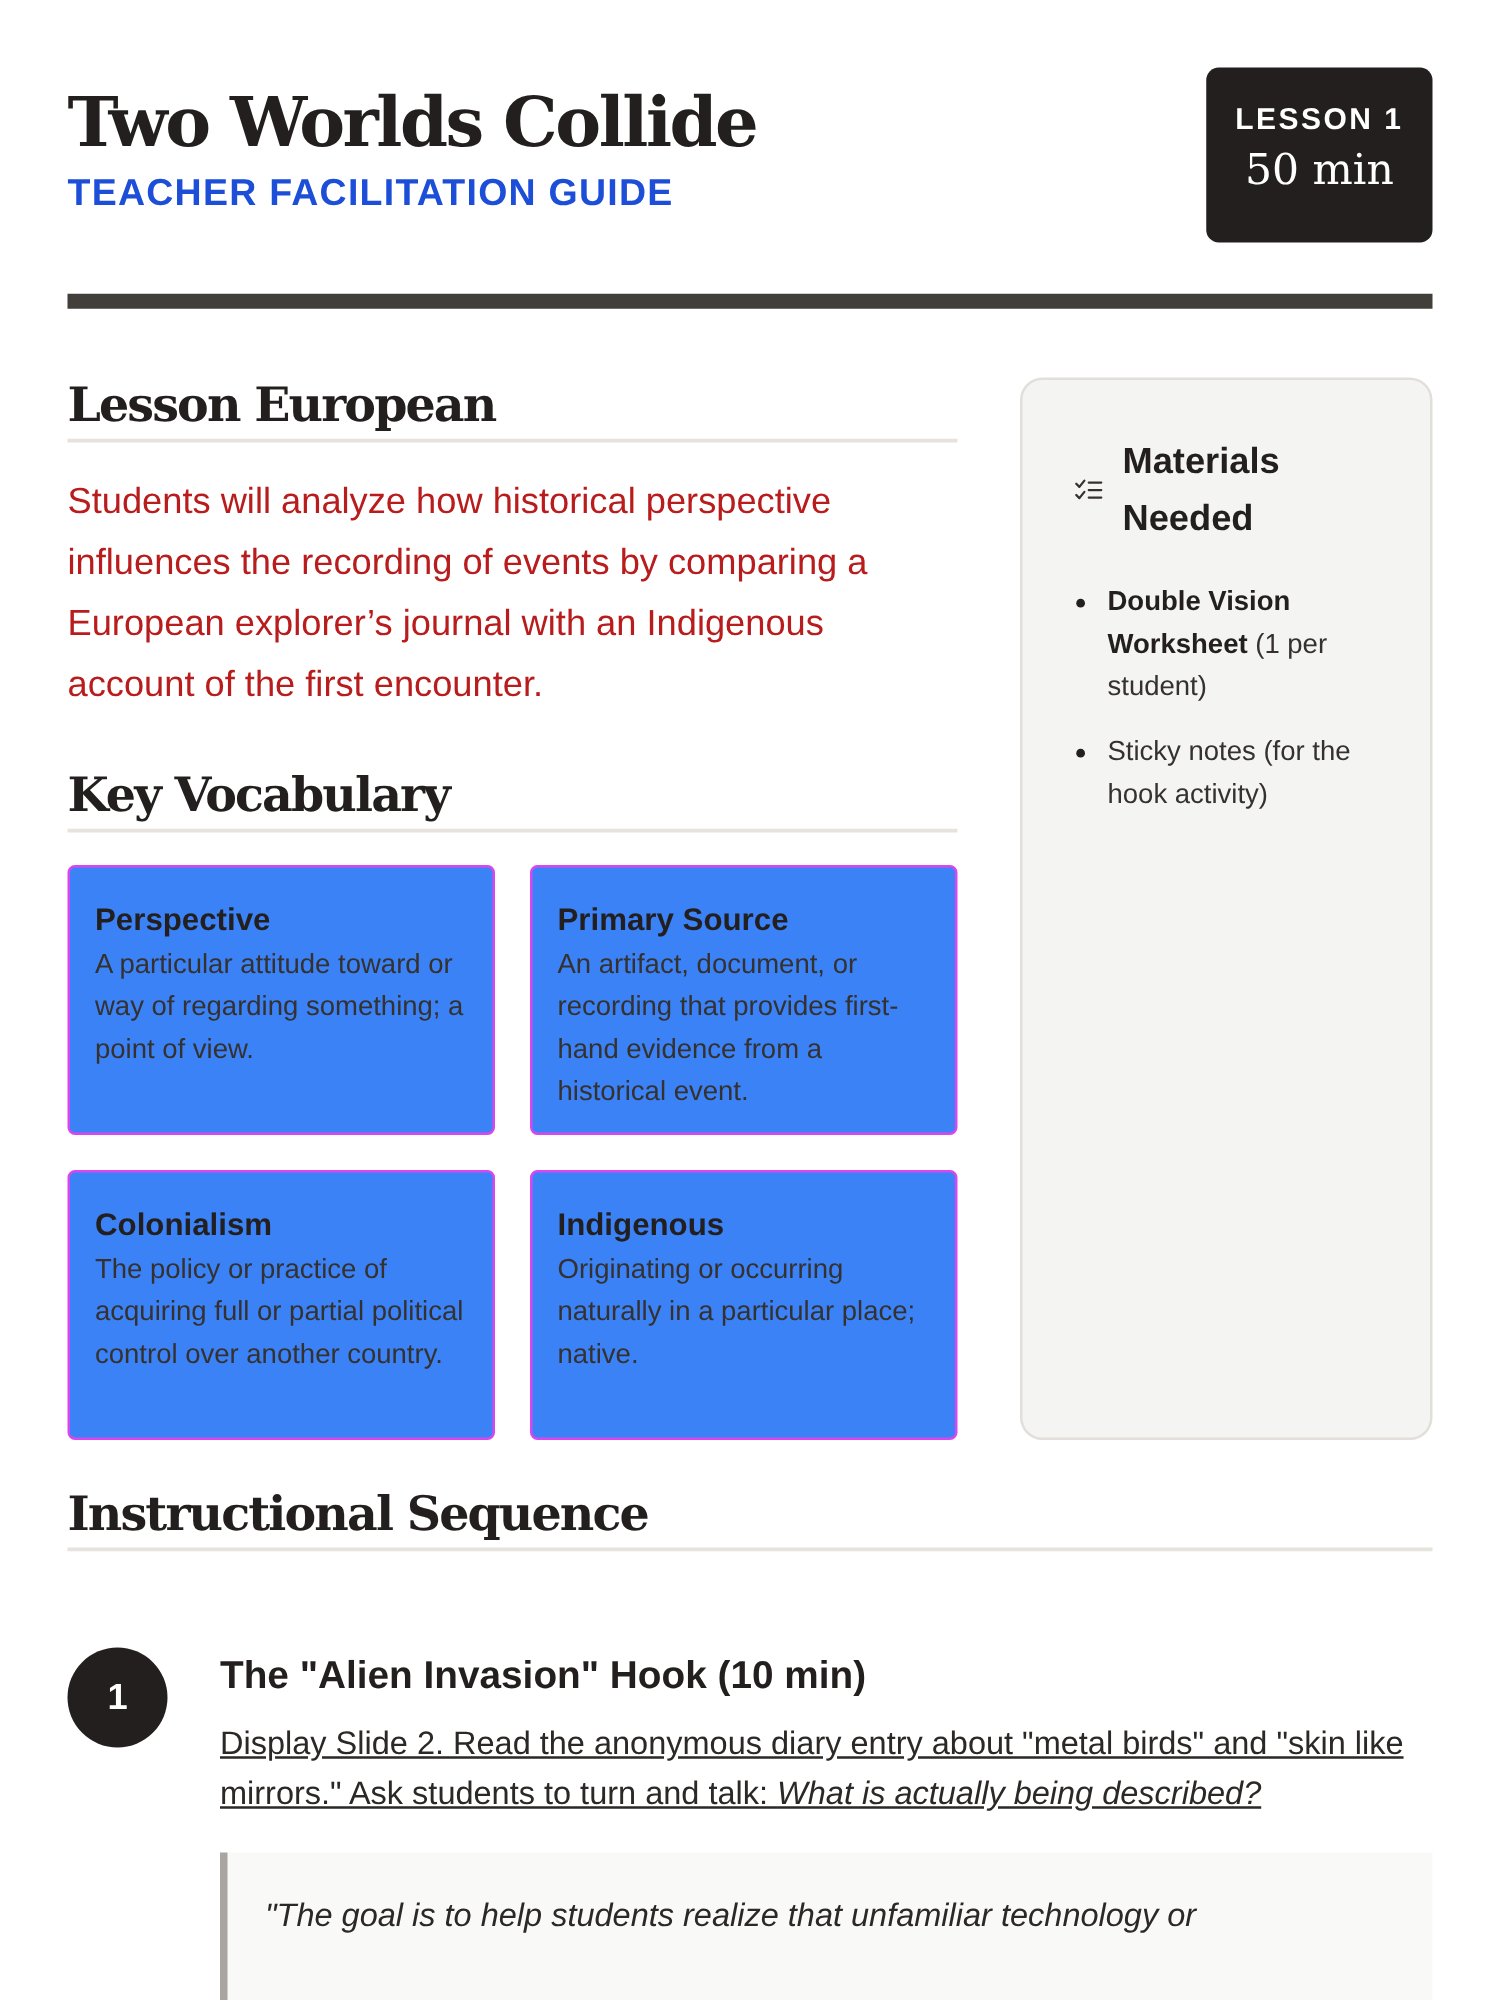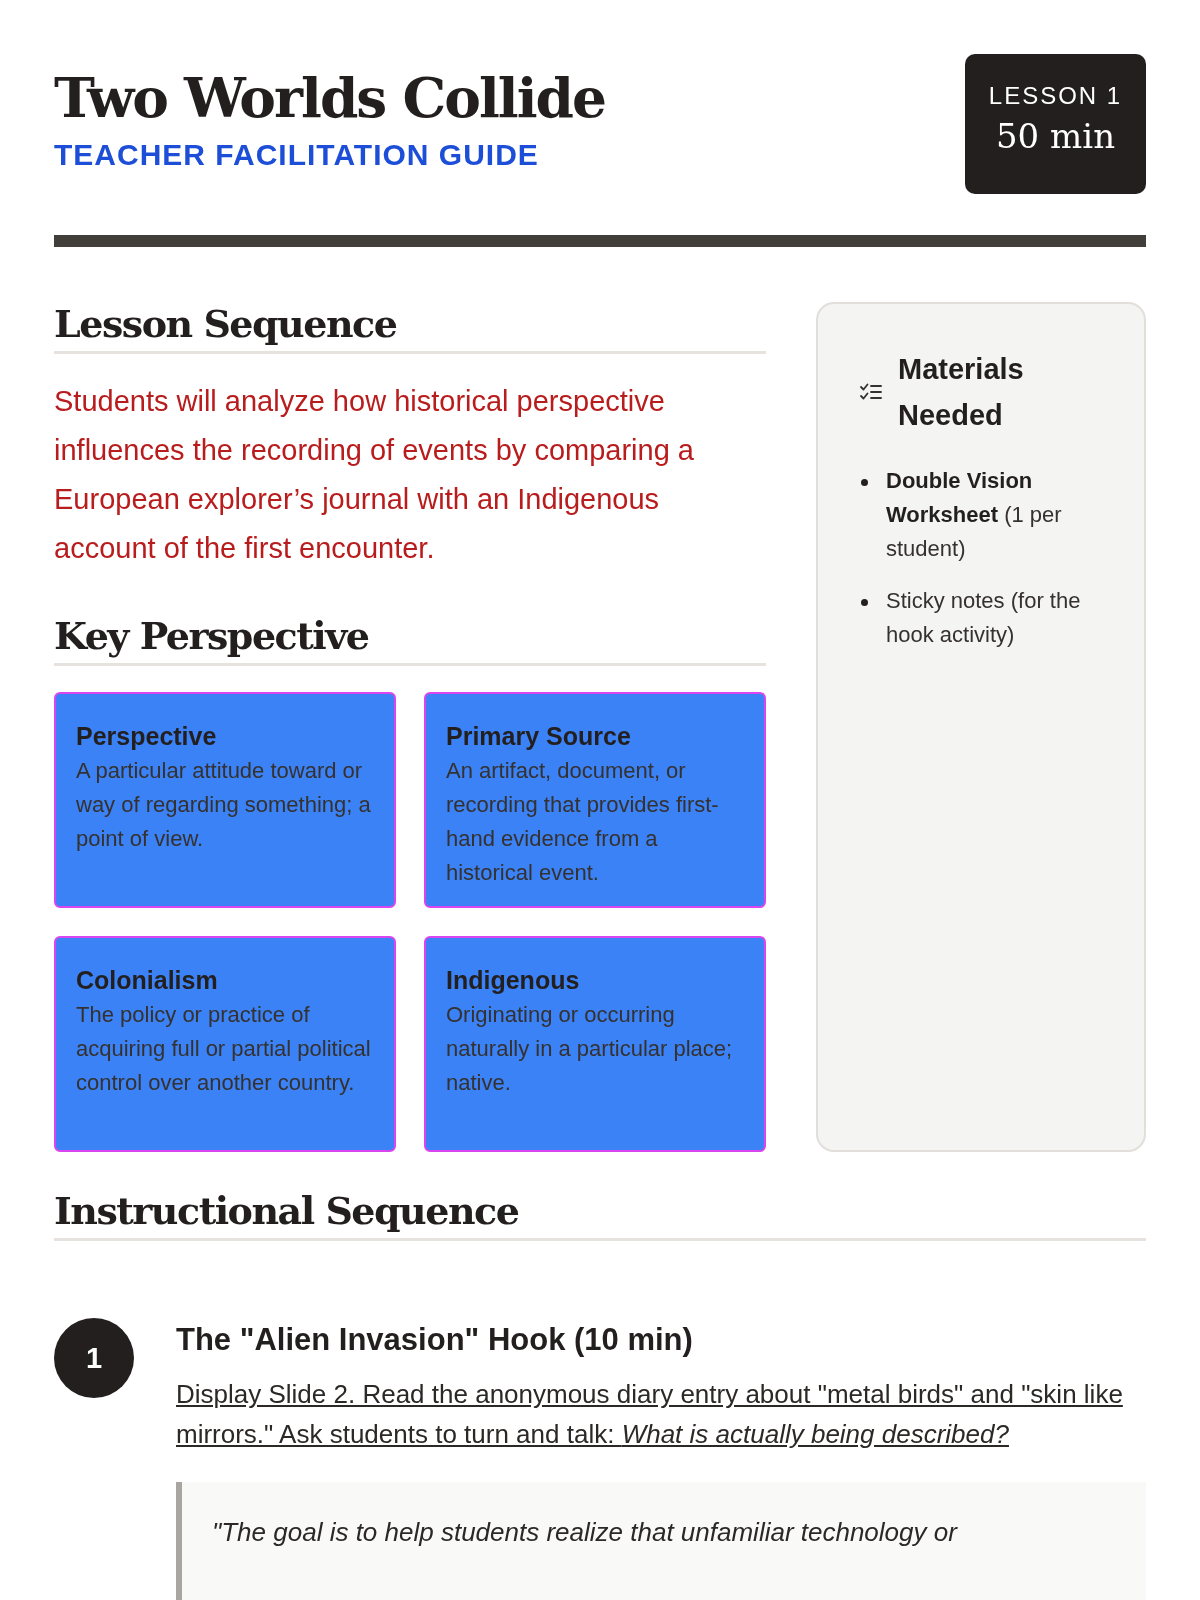--- a/index.html
+++ b/index.html
@@ -23,21 +23,21 @@
       font-size: 30px; font-weight: bold; letter-spacing: 1px;
       color: #1d4ed8; line-height: 1;
     }
     .lesson-badge {
       position: absolute; right: 0; top: 54px;
       width: 181px; height: 140px; border-radius: 10px;
       background: #231f1e; color: #fff; text-align: center;
     }
     .lesson-label {
       display: block; margin-top: 28px;
-      font-size: 24px; font-weight: normal; letter-spacing: 2px;
+      font-size: 24px; font-weight: bold; letter-spacing: 2px;
     }
     .lesson-duration {
       display: block; margin-top: 6px;
       font-family: "DejaVu Serif", "Liberation Serif", serif;
       font-size: 34px;
     }
     .header-rule {
       position: absolute; left: 0; right: 0; top: 235px;
       height: 12px; background: #423e3a;
     }
@@ -118,24 +118,24 @@
     <div class="subtitle">TEACHER FACILITATION GUIDE</div>
     <div class="lesson-badge">
       <span class="lesson-label">LESSON 1</span>
       <span class="lesson-duration">50 min</span>
     </div>
     <div class="header-rule"></div>
   </header>
 
   <section class="top-grid">
     <div class="left-col">
-      <h2 class="section-heading objective-heading">Lesson Sequence</h2>
+      <h2 class="section-heading objective-heading">Lesson European</h2>
       <p class="objective-text">Students will analyze how historical perspective influences the recording of events by comparing a European explorer’s journal with an Indigenous account of the first encounter.</p>
 
-      <h2 class="section-heading vocab-heading">Key Perspective</h2>
+      <h2 class="section-heading vocab-heading">Key Vocabulary</h2>
       <div class="vocab-grid">
         <div class="vocab-card">
           <div class="vocab-term">Perspective</div>
           <div class="vocab-def">A particular attitude toward or way of regarding something; a point of view.</div>
         </div>
         <div class="vocab-card">
           <div class="vocab-term">Primary Source</div>
           <div class="vocab-def">An artifact, document, or recording that provides first-hand evidence from a historical event.</div>
         </div>
         <div class="vocab-card">

